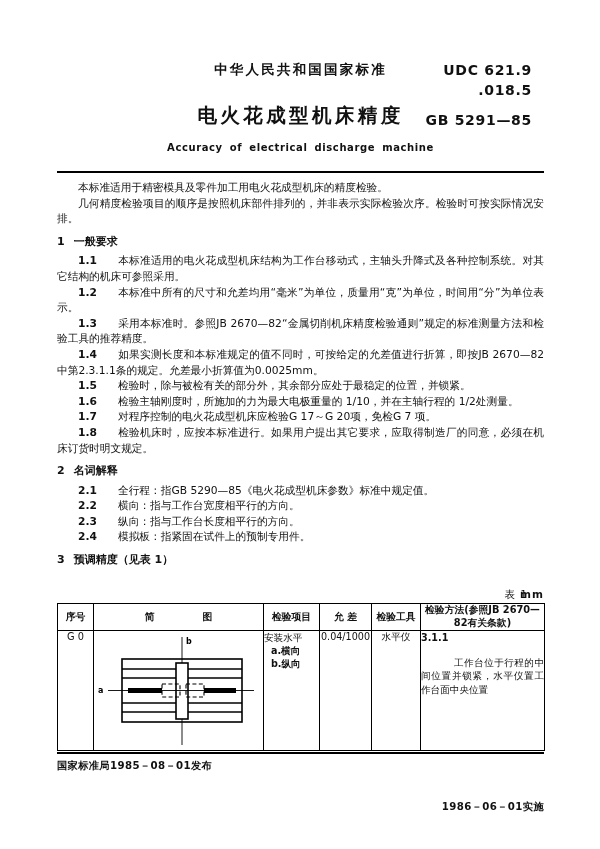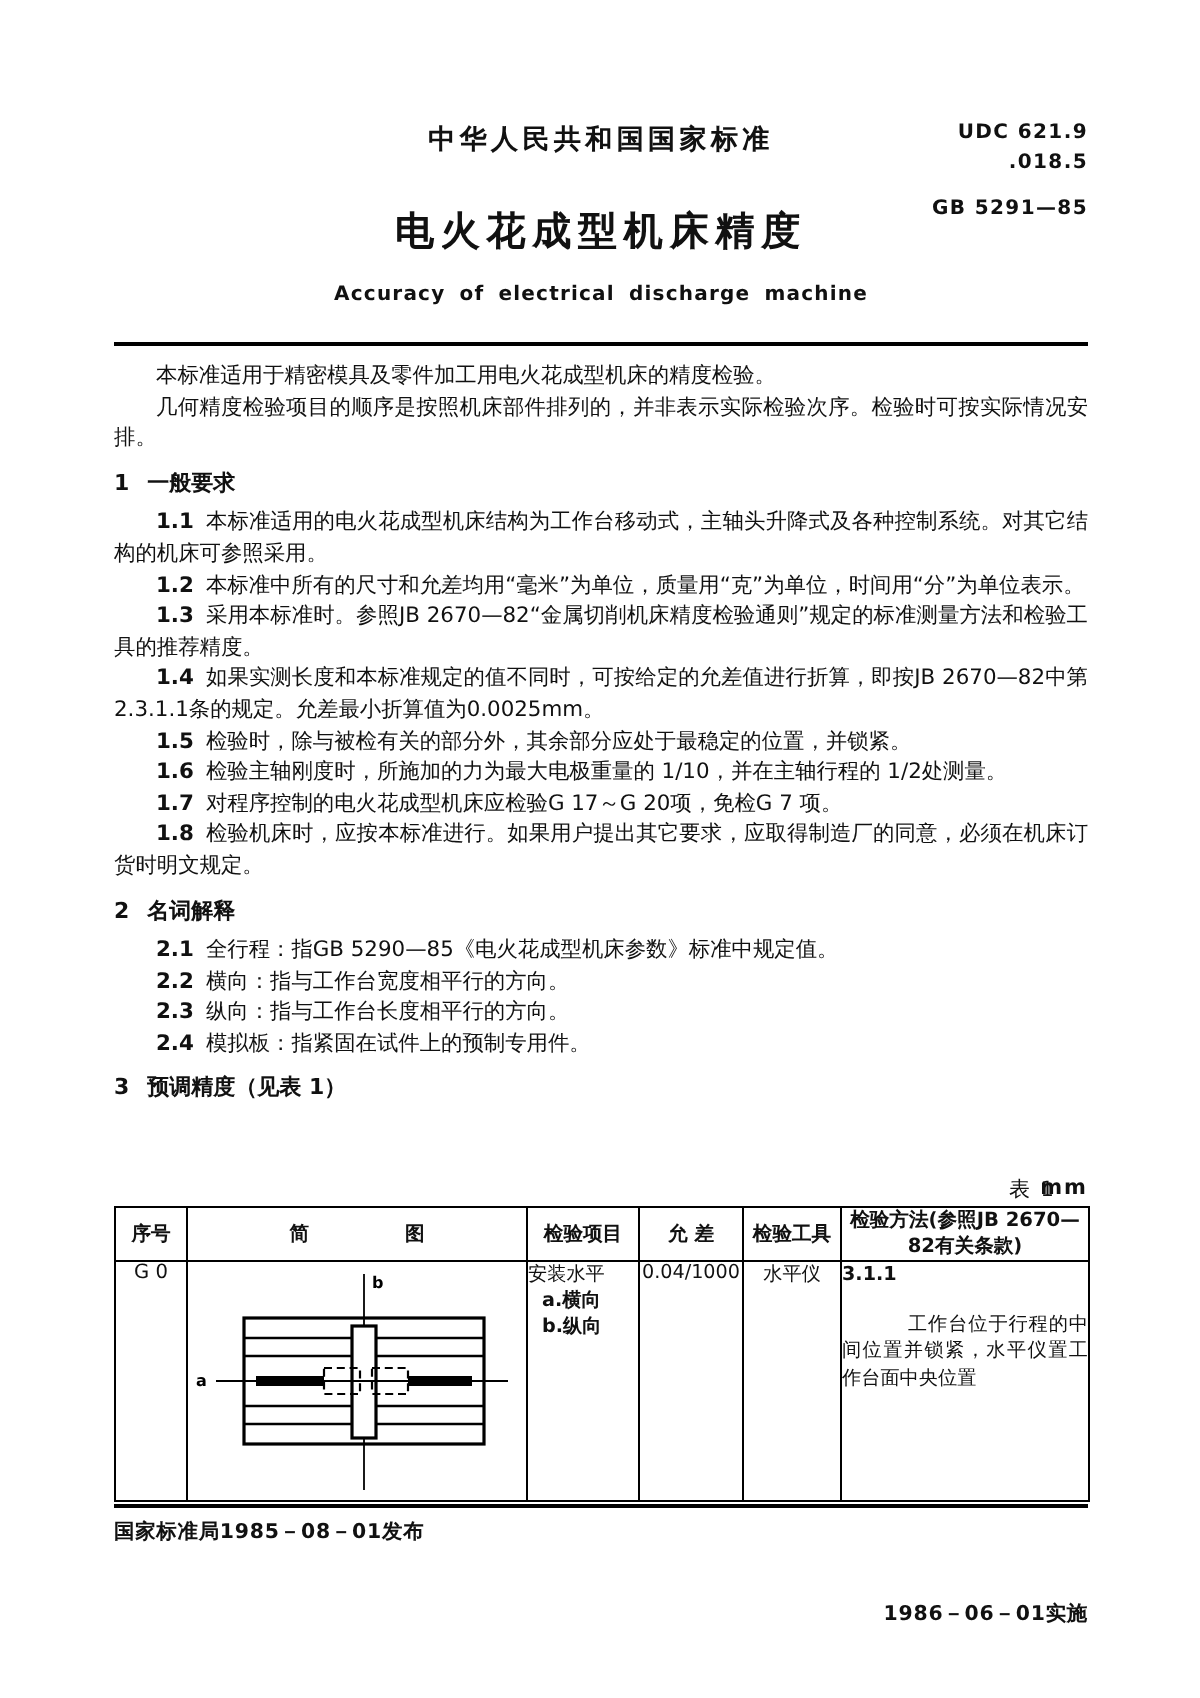--- a/index.html
+++ b/index.html
@@ -44,23 +44,23 @@
   }
   .eng-title {
     top: 142px;
     font-size: 10px;
     font-weight: bold;
     letter-spacing: 0.6px;
     word-spacing: 3px;
   }
   .hdr-right {
     position: absolute;
-    right: 0; top: 60px;
+    right: 12px; top: 60px;
     text-align: right;
-    font-size: 10px;
+    font-size: 14px;
     font-weight: bold;
     line-height: 1.45;
     letter-spacing: 0.7px;
   }
   .hdr-right .gbno { margin-top: 9px; }
 
   .rule-top {
     position: absolute;
     left: 0; right: 0; top: 171px;
     border-top: 2.4px solid #000;
@@ -80,21 +80,21 @@
   .indent { text-indent: 21px; }
   .sec-head {
     margin: 0;
     font-weight: bold;
     font-size: 11px;
   }
   .sec-head .num { margin-right: 9px; }
   .gap-sm { height: 4px; }
   .gap-md { height: 7px; }
   .clause { margin: 0; text-indent: 21px; text-align: justify; }
-  .clause .cn { font-weight: bold; margin-right: 6px; }
+  .clause .cn { font-weight: bold; margin-right: 21px; }
 
   
   .table-block {
     position: absolute;
     left: 0; right: 0; top: 588px;
   }
   .tbl-caption {
     position: relative;
     height: 15px;
     font-size: 10.5px;

